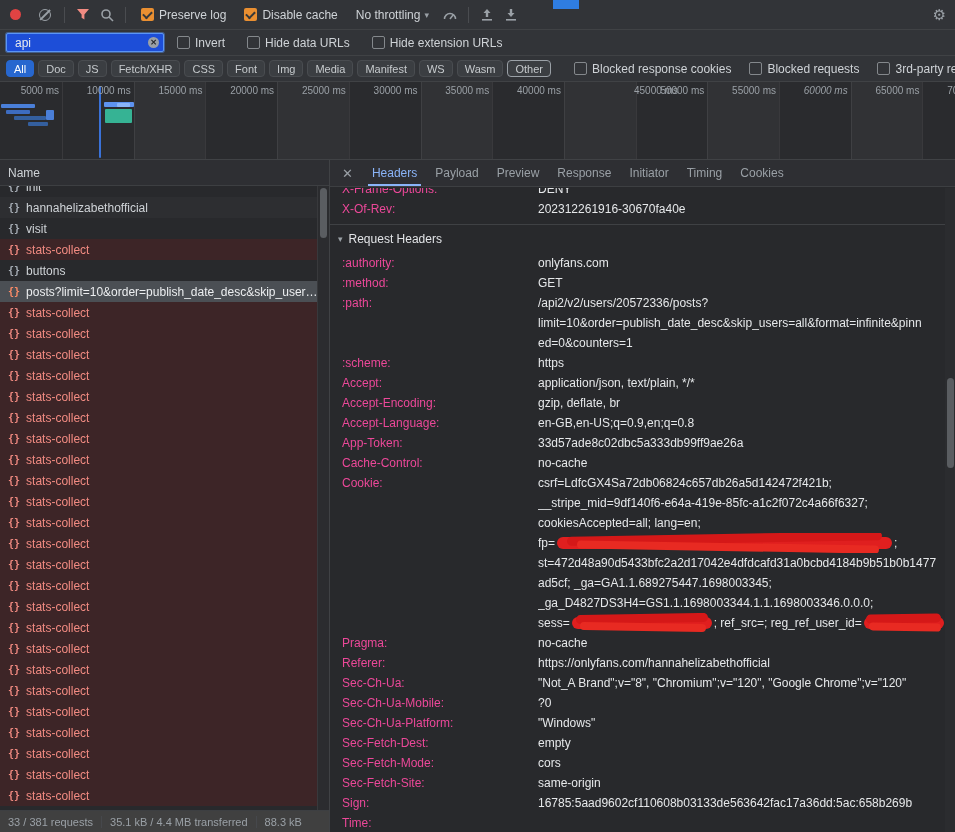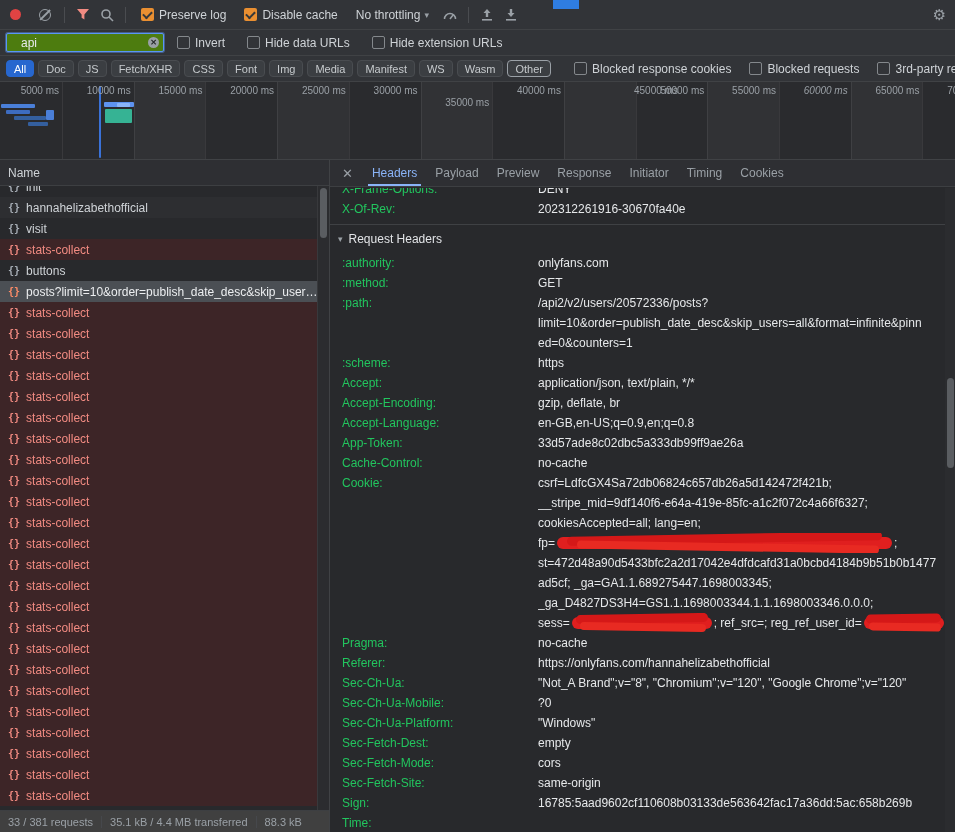--- a/index.html
+++ b/index.html
@@ -22,23 +22,23 @@
     border-left:2px solid #35373a; border-bottom:2px solid #35373a; transform:rotate(-45deg); }
   .cb.un { border:1.5px solid #84888c; }
   .dd { display:flex; align-items:center; gap:4px; color:#cfd3d7; font-size:12px; margin:0 9px; flex:none; }
   .caret { color:#9aa0a6; font-size:9px; }
   .gear { margin-left:auto; margin-right:9px; color:#9aa0a6; font-size:15px; }
   .top-blue { position:absolute; left:553px; top:0; width:26px; height:9px; background:#2f7de1; }
 
   
   .filterbar { position:absolute; left:0; top:30px; width:100%; height:26px; background:#323438;
     border-bottom:1px solid #404245; display:flex; align-items:center; gap:4px; padding-left:6px; }
-  .filter-input { width:158px; height:19px; background:#4d7c0f; border:1px solid #5a95f5;
+  .filter-input { width:158px; height:19px; background:#1d4ed8; border:1px solid #5a95f5;
     box-shadow:0 0 0 1px rgba(90,149,245,.45); border-radius:2px; display:flex; align-items:center;
-    justify-content:space-between; color:#e8eaed; font-size:12px; padding:0 4px 0 14px; flex:none; }
+    justify-content:space-between; color:#e8eaed; font-size:12px; padding:0 4px 0 8px; flex:none; }
   .inp-x { width:11px; height:11px; border-radius:50%; background:#9aa0a6; color:#26282b;
     font-size:8px; line-height:11px; text-align:center; font-weight:bold; }
 
   
   .pillsbar { position:absolute; left:0; top:56px; width:100%; height:26px; background:#323438;
     border-bottom:1px solid #404245; display:flex; align-items:center; padding-left:6px; }
   #pills { display:flex; align-items:center; }
   .pill { height:17px; padding:0 7px; border-radius:4px; display:flex; align-items:center;
     font-size:11px; color:#c6cacd; background:#3b3e42; border:1px solid #494c50; margin-right:4px; white-space:nowrap; }
   .pill.selected { background:#2767cf; border-color:#2767cf; color:#fff; }
@@ -80,21 +80,21 @@
   .pane-right { position:absolute; left:330px; top:160px; right:0; bottom:0; background:#28292c; }
   .tabbar { height:27px; border-bottom:1px solid #3d3f42; background:#2e2f33; display:flex;
     align-items:center; font-size:12px; color:#9aa0a6; }
   .close-x { padding:0 10px 0 12px; font-size:13px; color:#9aa0a6; }
   .tab { padding:0 9px; height:100%; display:flex; align-items:center; position:relative; }
   .tab.selected { color:#8ab4f8; }
   .tab.selected::after { content:""; position:absolute; left:5px; right:5px; bottom:0; height:2px; background:#8ab4f8; }
   #detail-content { position:absolute; left:0; top:28px; right:10px; bottom:0; overflow:hidden; }
   .hrow { display:grid; grid-template-columns:196px 1fr; padding-left:12px; line-height:20px; font-size:12px; }
   .hrow.clipped { margin-top:-9px; }
-  .hname { color:#22c55e; white-space:nowrap; }
+  .hname { color:#ec4899; white-space:nowrap; }
   .hval { color:#e6e8ea; }
   .vline { white-space:nowrap; overflow:hidden; height:20px; }
   .hsep { height:1px; background:#3f4144; margin-top:5px; }
   .hsection { display:flex; align-items:center; height:28px; padding-left:8px; color:#e2e4e7; font-size:12px; }
   .tri { color:#9aa0a6; font-size:9px; margin-right:6px; }
   .redact { display:inline-block; height:12px; background:#e01f1f; border-radius:8px;
     vertical-align:-2px; position:relative; margin:0 2px; }
   .redact::before { content:""; position:absolute; left:3%; top:-3px; width:94%; height:9px;
     background:#d51818; border-radius:6px; transform:rotate(-1deg); }
   .redact::after { content:""; position:absolute; left:6%; top:6px; width:90%; height:8px;
@@ -242,21 +242,21 @@
         <div class="tl-bar" style="left: 105px; top: 27px; width: 27px; height: 14px; background: rgb(54, 179, 148);"></div>
         <div class="tl-bar" style="left: 117px; top: 21px; width: 13px; height: 4px; background: rgb(138, 180, 248);"></div>
       </div>
     <div id="tl-ticks">
         <div class="tl-tick" style="left: -13px;">5000 ms</div>
         <div class="tl-tick" style="left: 58.7px;">10000 ms</div>
         <div class="tl-tick" style="left: 130.4px;">15000 ms</div>
         <div class="tl-tick" style="left: 202.1px;">20000 ms</div>
         <div class="tl-tick" style="left: 273.8px;">25000 ms</div>
         <div class="tl-tick" style="left: 345.5px;">30000 ms</div>
-        <div class="tl-tick" style="left: 417.2px; margin-top: 12px;">35000 ms</div>
+        <div class="tl-tick" style="left: 417.2px;">35000 ms</div>
         <div class="tl-tick" style="left: 488.9px;">40000 ms</div>
         <div class="tl-tick" style="left: 593px; padding-left: 41px;">45000 ms</div>
         <div class="tl-tick" style="left: 632.3px;">50000 ms</div>
         <div class="tl-tick" style="left: 704px;">55000 ms</div>
         <div class="tl-tick" style="left: 775.7px; font-style: italic;">60000 ms</div>
         <div class="tl-tick" style="left: 847.4px;">65000 ms</div>
         <div class="tl-tick" style="left: 919.1px;">70000 ms</div>
       </div>
   </div>
 

